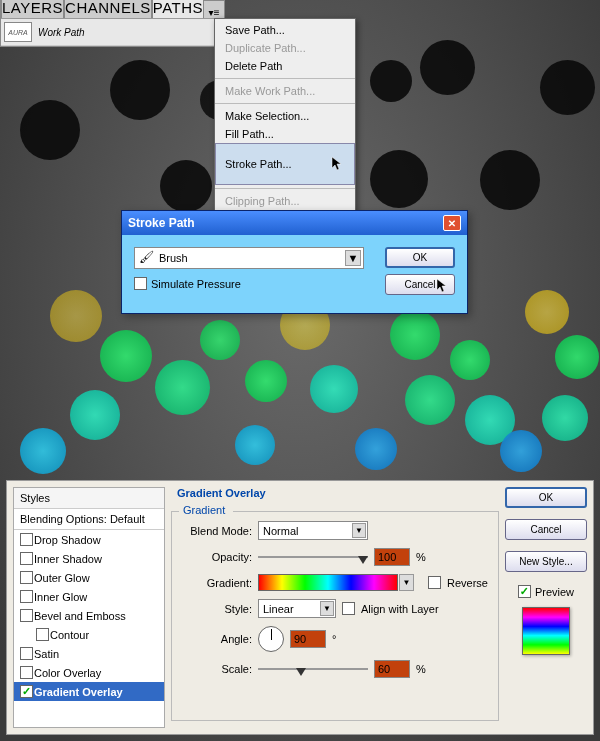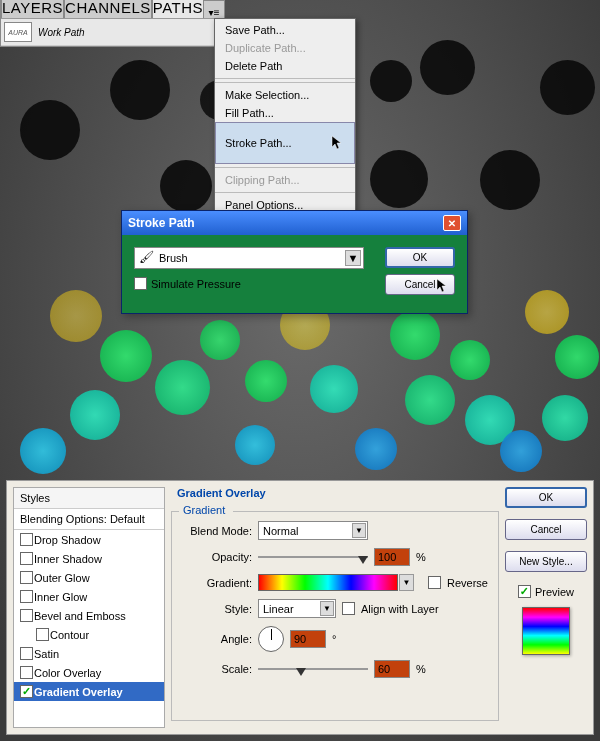--- a/index.html
+++ b/index.html
@@ -91,21 +91,21 @@
 }
 .menu-item.disabled { color: #999; }
 .menu-item.highlighted { background: #cde; border: 1px solid #88a; padding: 12px 9px; display: flex; align-items: center;}
 .menu-sep { height: 1px; background: #bbb; margin: 3px 0; }
 
 .stroke-dialog {
   position: absolute;
   top: 210px;
   left: 121px;
   width: 347px;
-  background: #15803d;
+  background: #7dd3fc;
   border: 1px solid #0a246a;
   z-index: 30;
   box-shadow: 3px 3px 8px rgba(0,0,0,0.3);
 }
 .titlebar {
   background: linear-gradient(to bottom, #4a8eff, #2060d0);
   color: #fff;
   font-weight: bold;
   padding: 4px 6px;
   display: flex;
@@ -373,20 +373,21 @@
     <div class="path-thumb">AURA</div>
     <div style="font-style:italic">Work Path</div>
   </div>
 </div>
 
 <div class="context-menu">
   <div class="menu-item">Save Path...</div>
   <div class="menu-item disabled">Duplicate Path...</div>
   <div class="menu-item">Delete Path</div>
   <div class="menu-sep"></div>
+  <div class="menu-item disabled">Make Work Path...</div>
   <div class="menu-sep"></div>
   <div class="menu-item">Make Selection...</div>
   <div class="menu-item">Fill Path...</div>
   <div class="menu-item highlighted">
     <span>Stroke Path...</span>
     <svg width="14" height="16" style="margin-left:auto">
         <path d="M1 1 L1 12 L4 9 L6 14 L8 13 L6 8 L10 8 Z" fill="#000" stroke="#fff" stroke-width="0.5"></path>
       </svg>
   </div>
   <div class="menu-sep"></div>

